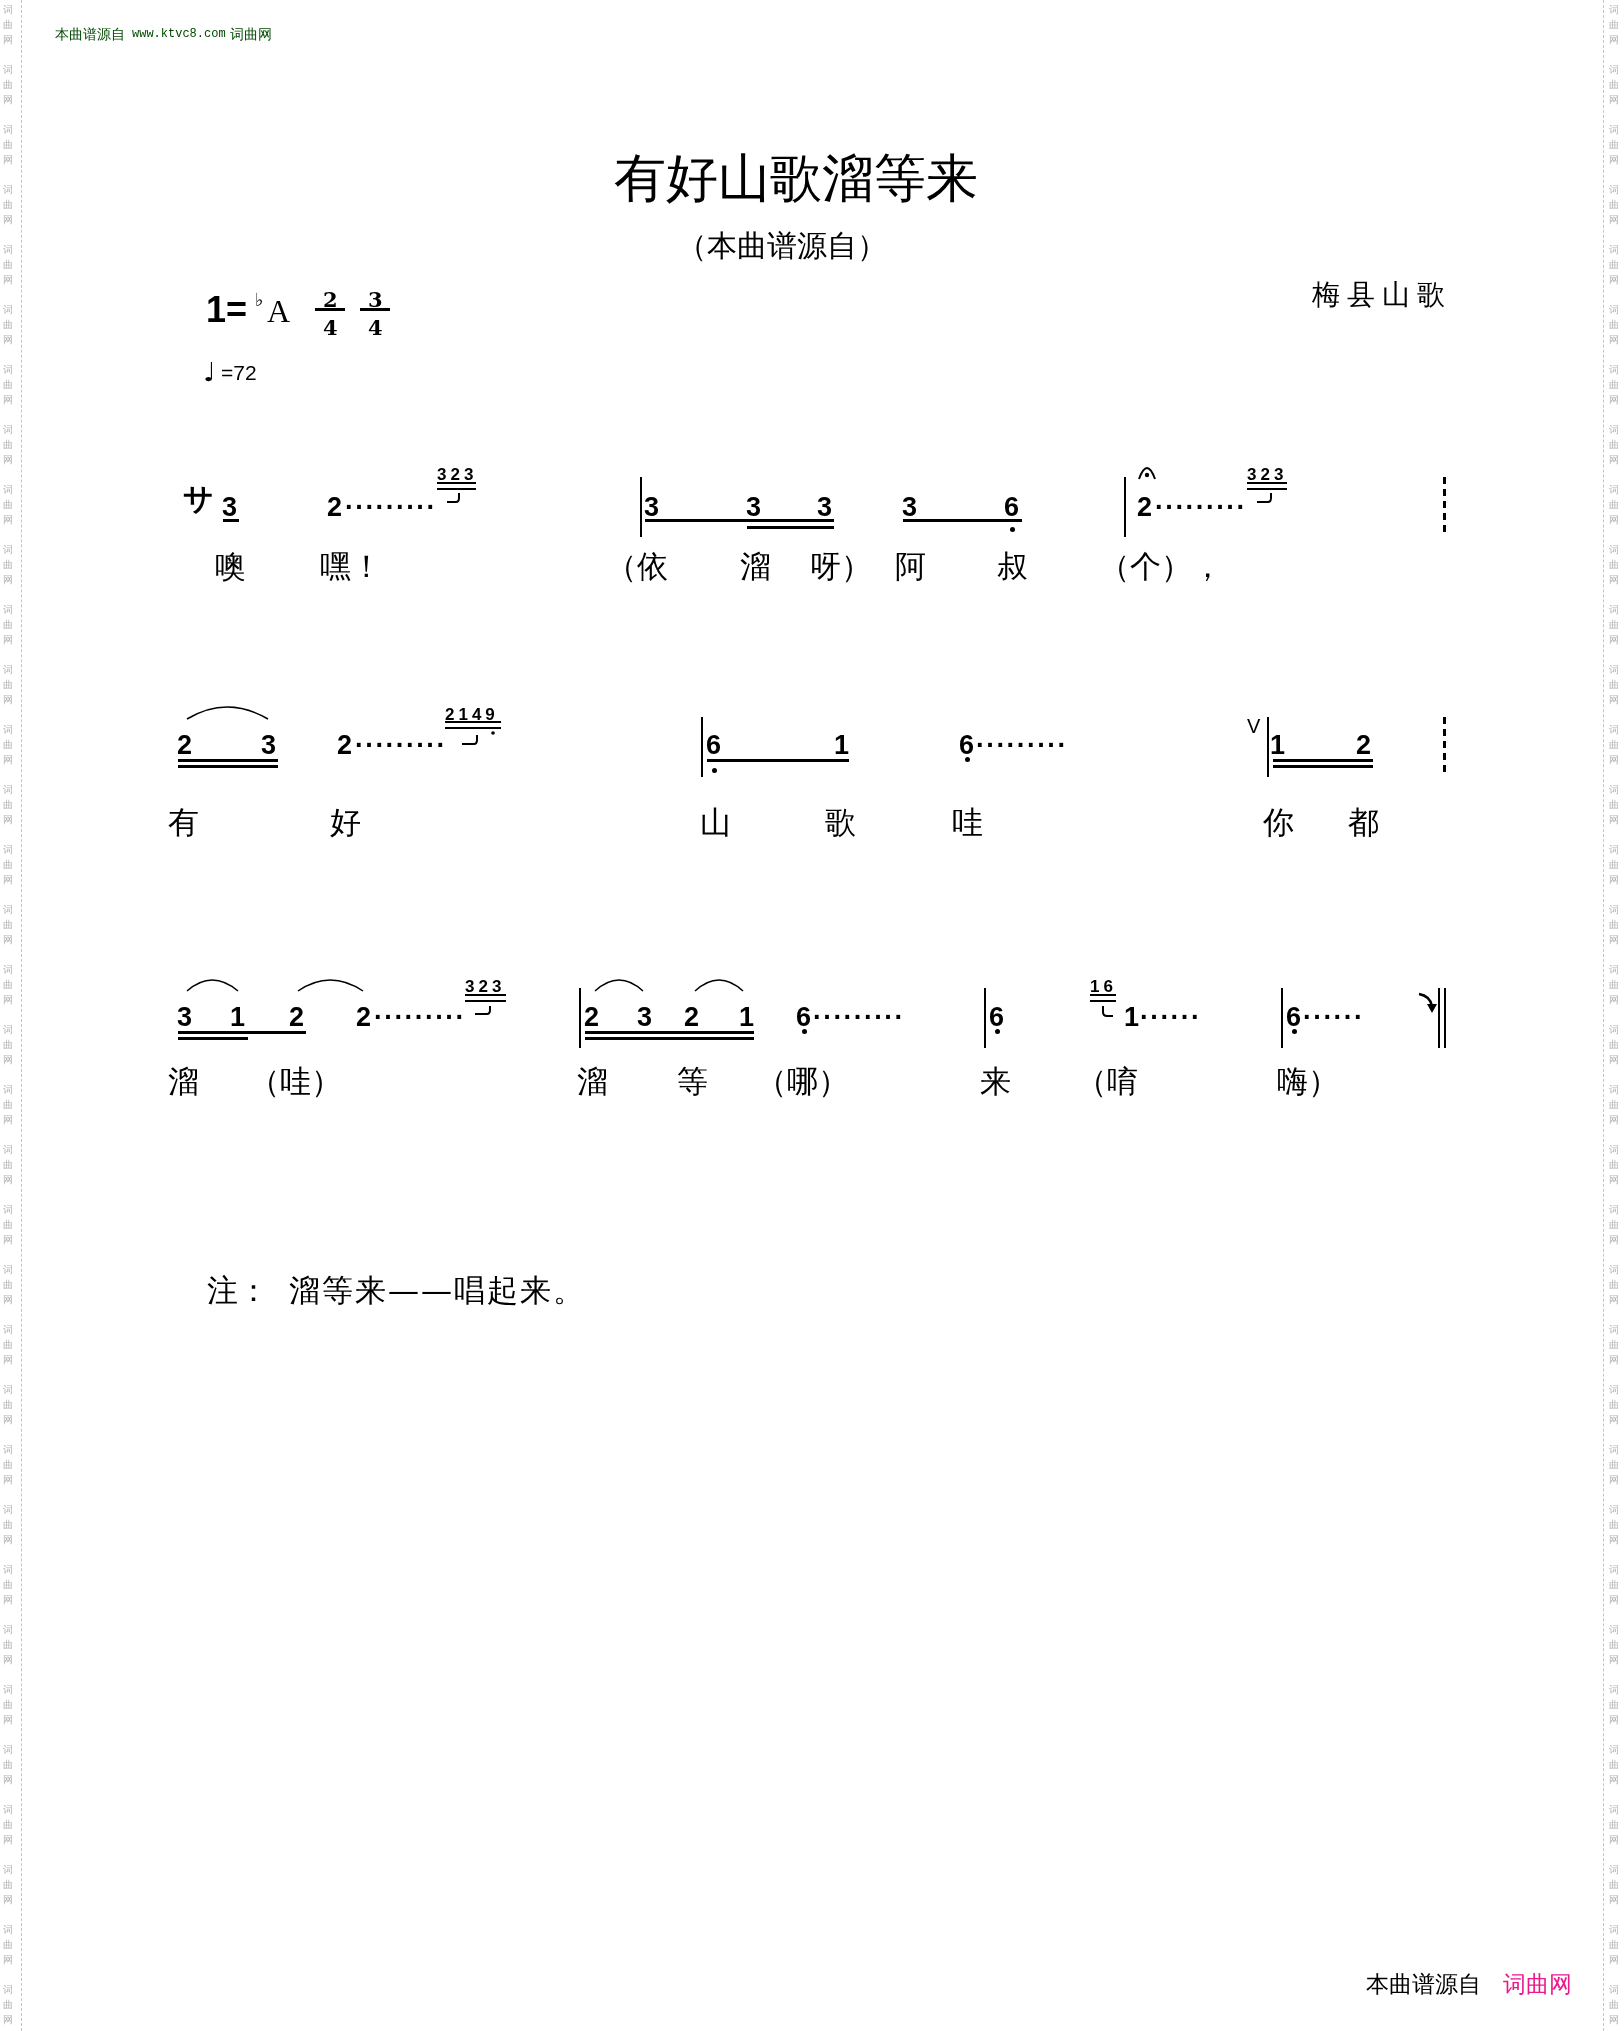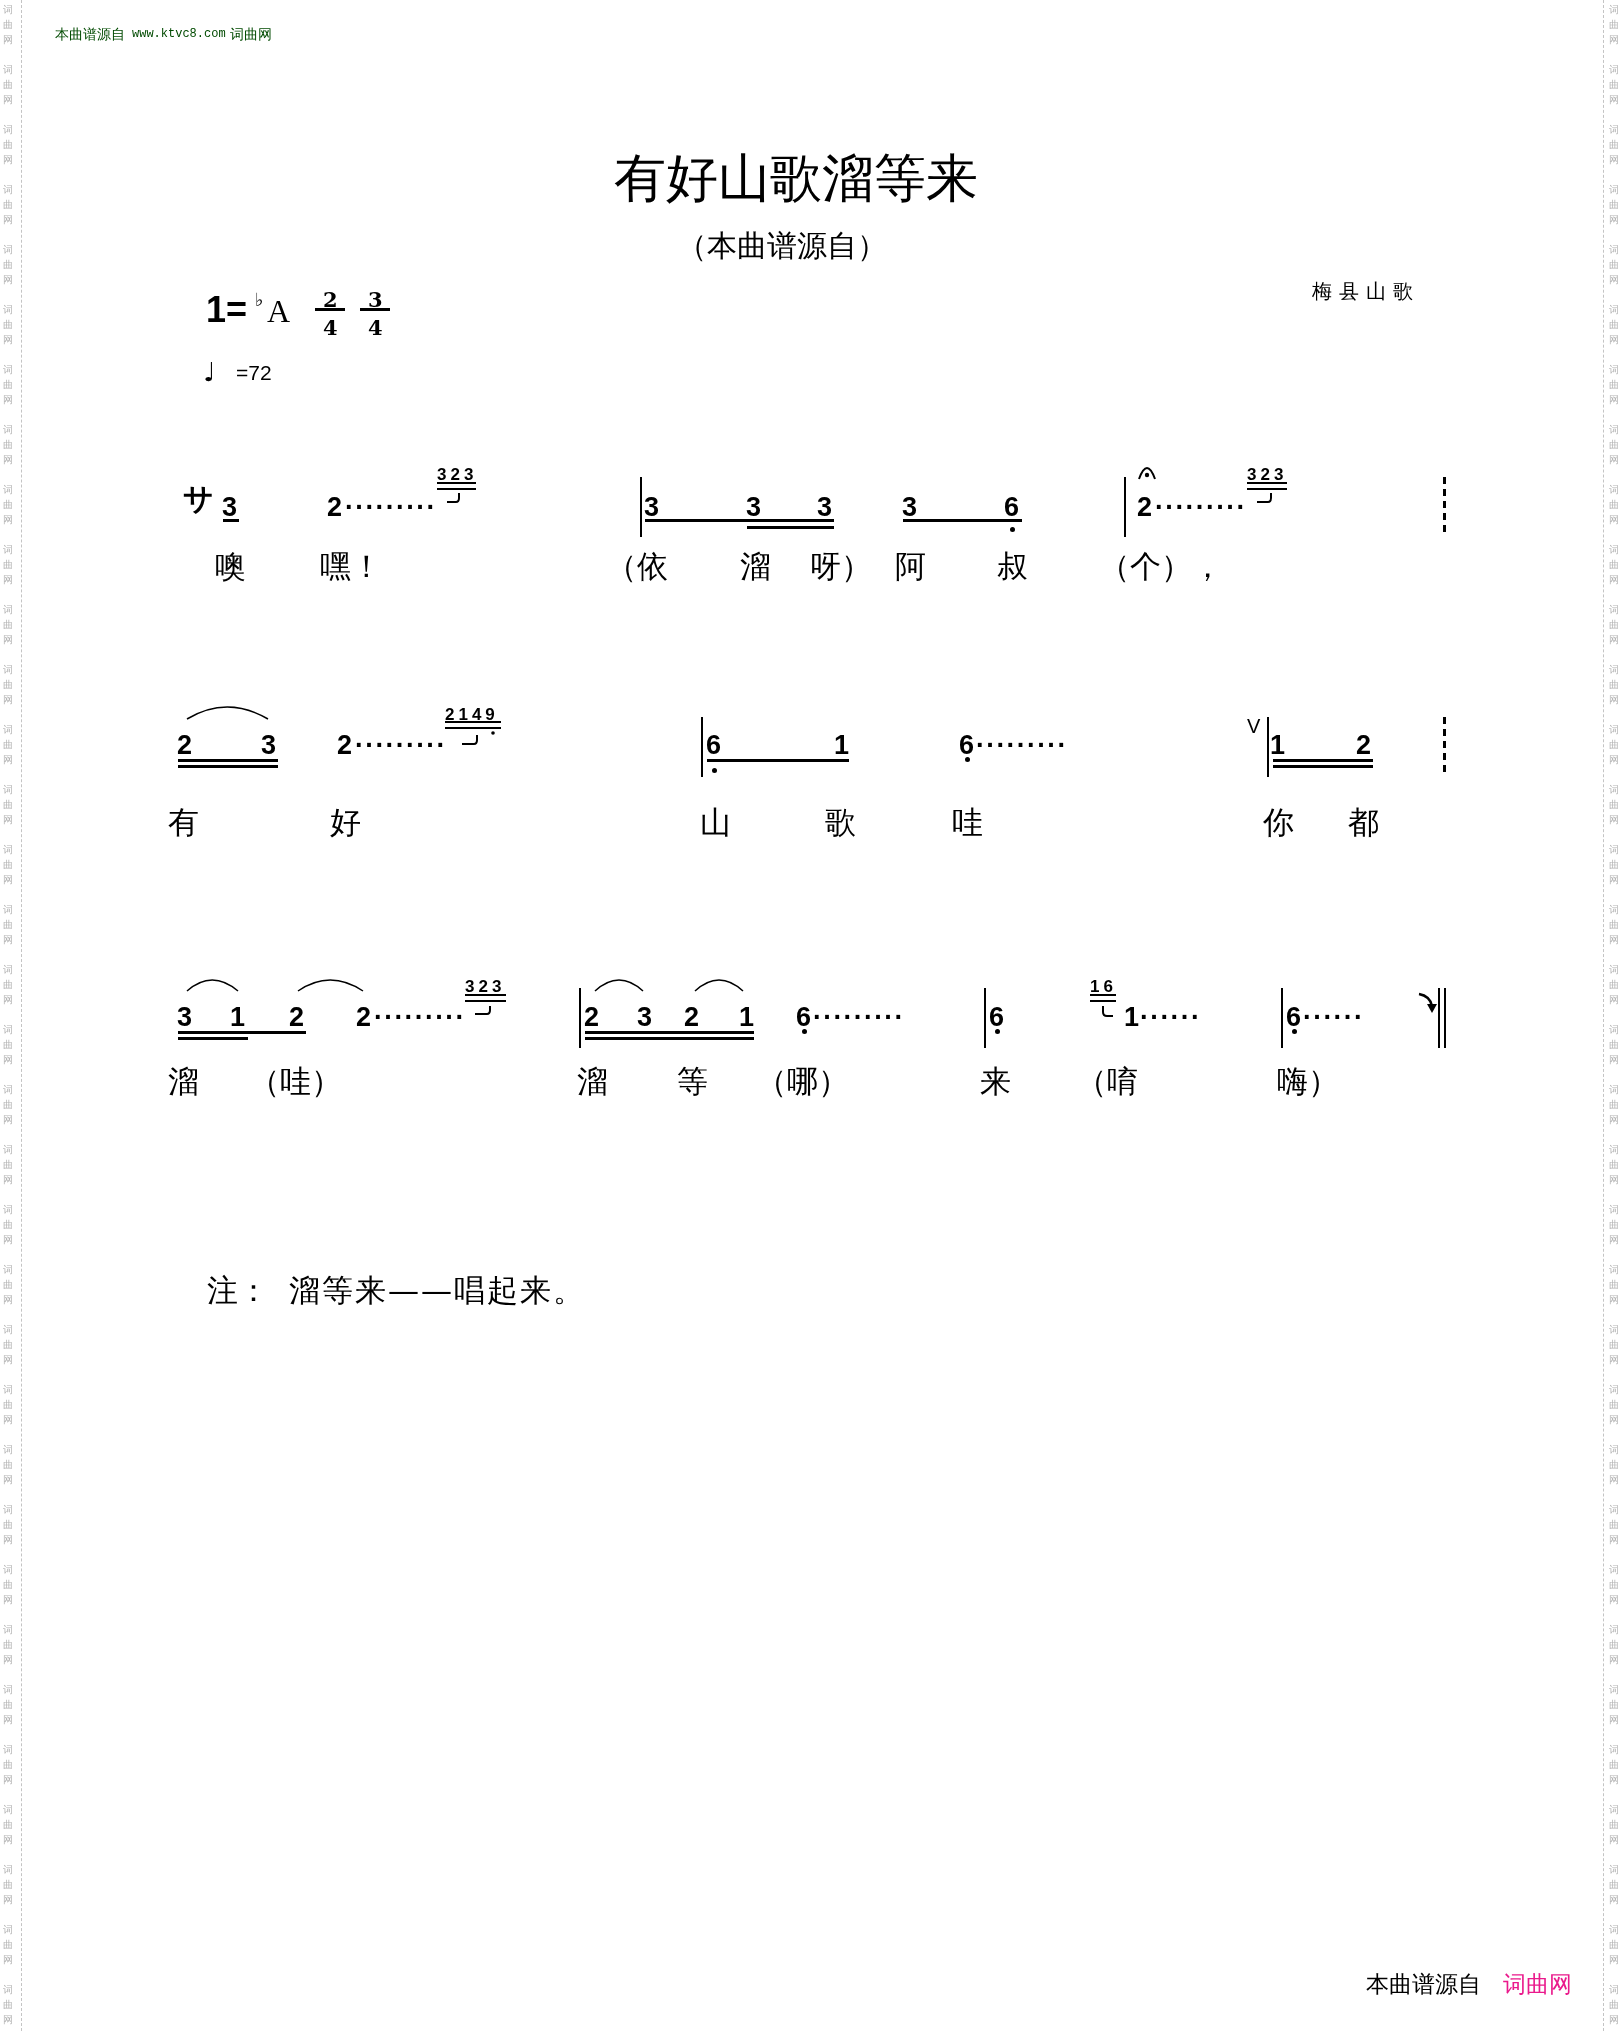--- a/index.html
+++ b/index.html
@@ -7,21 +7,21 @@
 body{position:relative;font-family:"DejaVu Sans",sans-serif;color:#000}
 .a{position:absolute;white-space:nowrap;line-height:1}
 .wm{position:absolute;top:2px;width:14px;font-size:10px;color:#b4b4b4;font-family:"DejaVu Sans",sans-serif;text-align:center}
 .wm-g{height:60px}
 .wm-g span{display:block;height:15px;line-height:15px}
 .wm-line{position:absolute;top:0;height:2031px;width:0;border-left:1px dashed #c4c4c4}
 .hdr{font-size:14px;color:#004a00;top:27px;font-family:"DejaVu Sans",sans-serif}
 .hdr-url{font-family:"Liberation Mono",monospace;font-size:12px;top:28px;color:#004a00}
 .title{font-family:"DejaVu Serif",serif;font-size:52px}
 .sub{font-family:"DejaVu Serif",serif;font-size:30px}
-.attr{font-family:"DejaVu Serif",serif;font-size:20px;letter-spacing:7px}
+.attr{font-family:"DejaVu Serif",serif;font-size:28px;letter-spacing:7px}
 .key1{font:700 36px/1 "Liberation Sans",sans-serif}
 .keyacc{font:400 18px/1 "DejaVu Serif",serif}
 .keyA{font:400 32px/1 "Liberation Serif",serif}
 .ts{font:700 21px/1 "DejaVu Serif",serif}
 .tsbar{position:absolute;height:3px;width:30px;background:#000}
 .tempo-note{font:400 26px/1 "DejaVu Sans",sans-serif}
 .tempo-val{font:400 21px/1 "Liberation Sans",sans-serif}
 .n{font:700 27px/1 "Liberation Sans",sans-serif}
 .g{font:700 17px/1 "Liberation Sans",sans-serif;letter-spacing:4px}
 .hold{font:700 27px/1 "Liberation Sans",sans-serif;letter-spacing:1.2px}
@@ -405,21 +405,21 @@
   <div class="tsbar" style="left:315px;top:308px"></div>
   <span class="a ts" style="left:323px;top:317px">4</span>
 </div>
 <div>
   <span class="a ts" style="left:368px;top:289px">3</span>
   <div class="tsbar" style="left:360px;top:308px"></div>
   <span class="a ts" style="left:368px;top:317px">4</span>
 </div>
 <div>
   <span class="a tempo-note" style="left:203px;top:359px">♩</span>
-  <span class="a tempo-val" style="left:236px;top:362px">=72</span>
+  <span class="a tempo-val" style="left:221px;top:362px">=72</span>
 </div>
 
 <div>
   <span class="a" style="left:183px;top:484px;font-size:30px;font-weight:700">サ</span>
   <span class="a n" style="left:222px;top:494px">3</span>
   <div class="ul" style="left:223px;top:519px;width:16px"></div>
   <span class="a n" style="left:327px;top:494px">2</span>
   <span class="a hold" style="left:345px;top:494px">·········</span>
   <span class="a g" style="left:437px;top:466px">323</span>
   <div class="gul" style="left:437px;top:482px;width:39px"></div>

